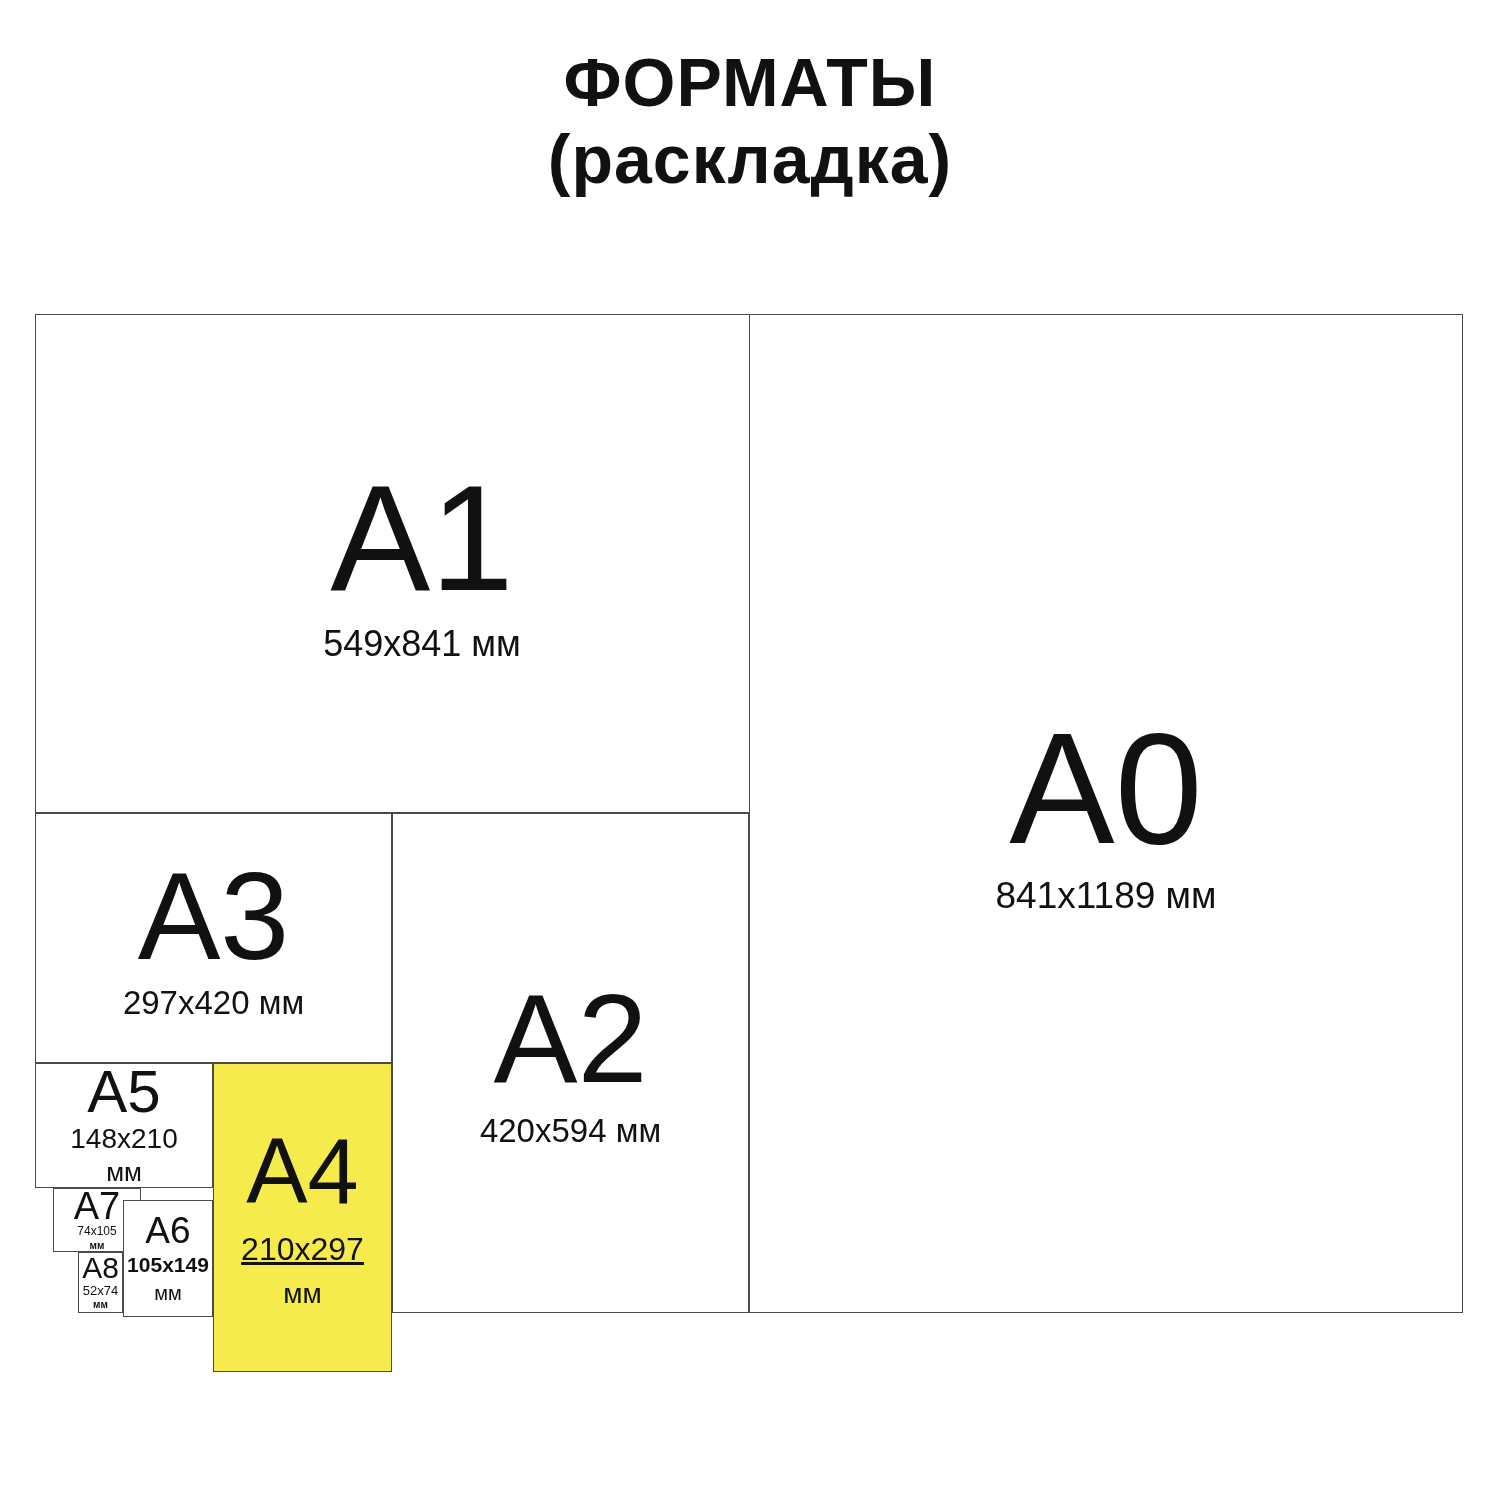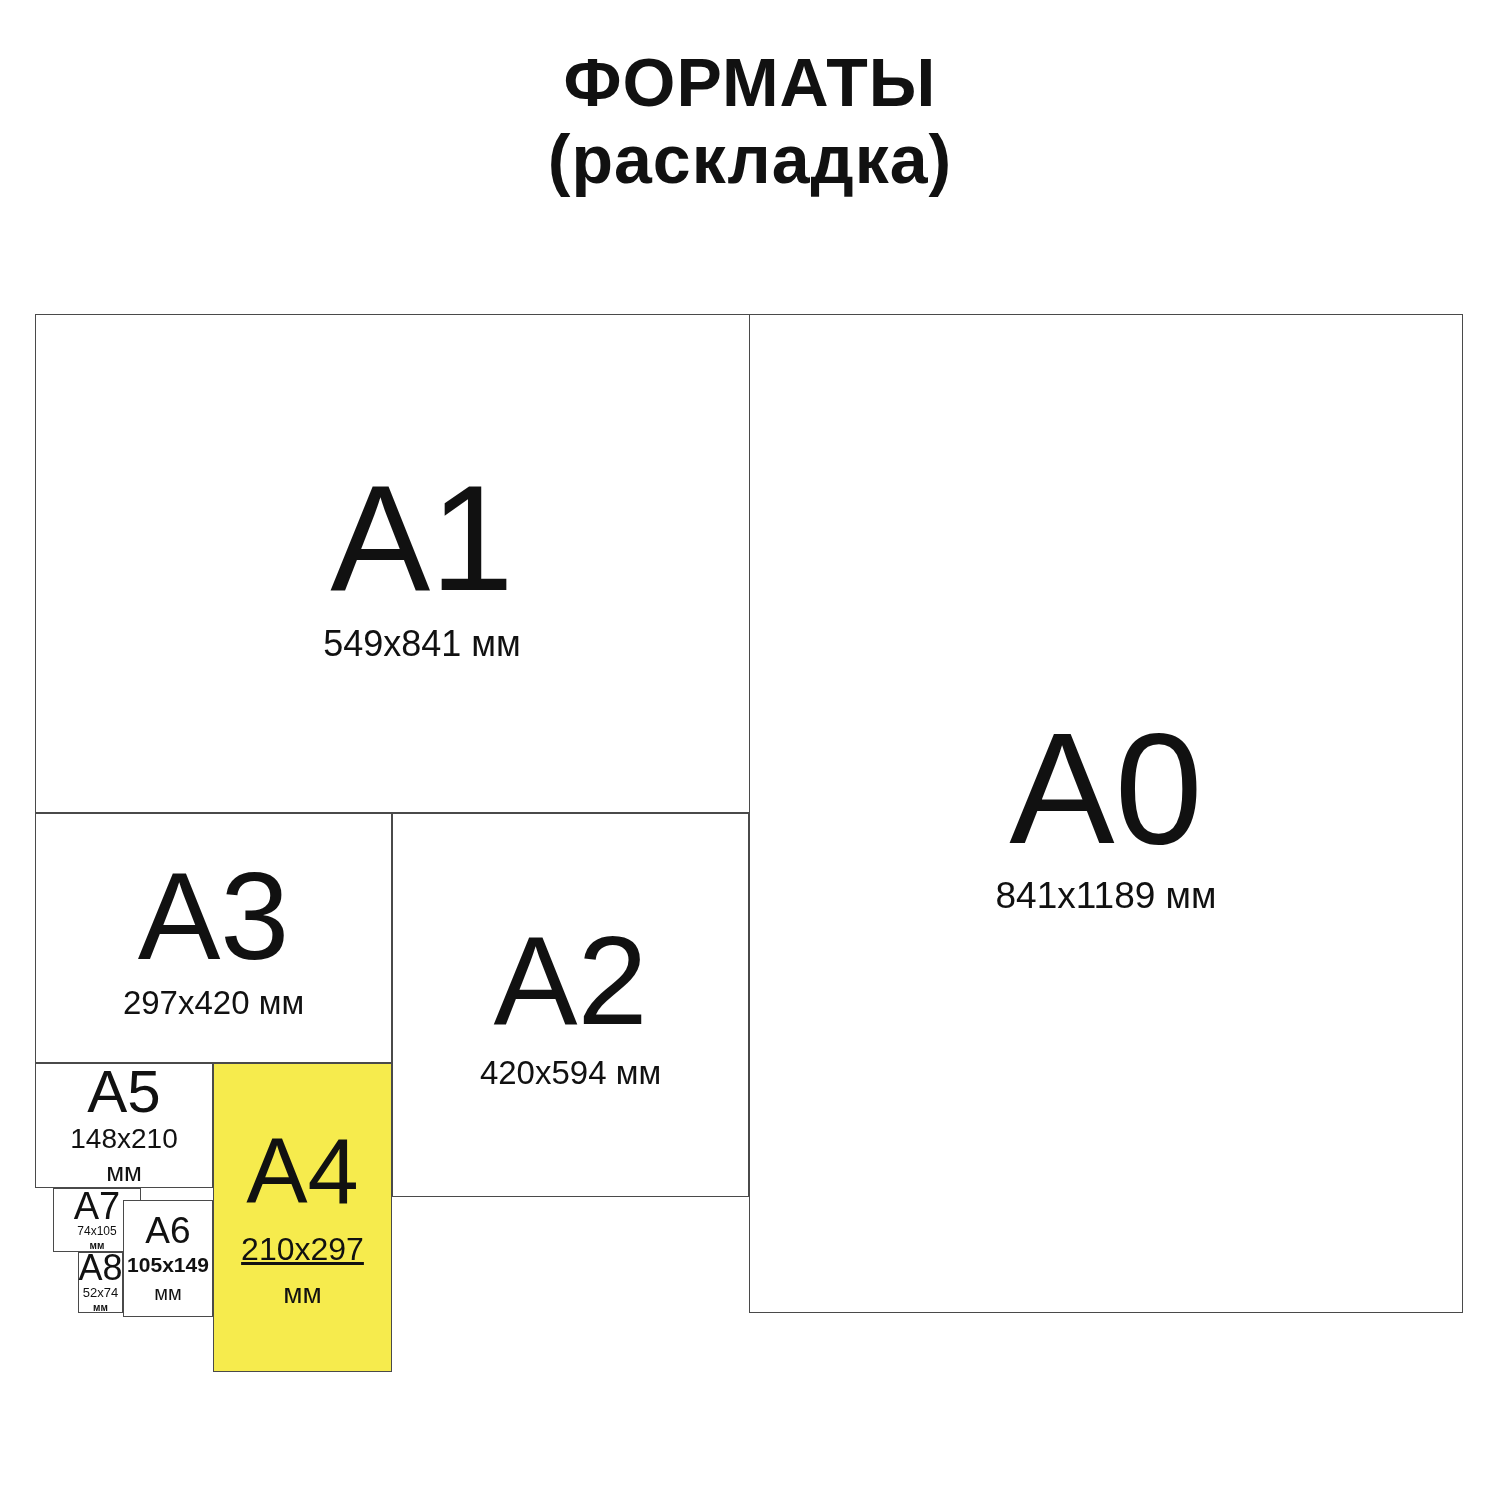--- a/index.html
+++ b/index.html
@@ -49,21 +49,21 @@
     text-align: center;
     color: var(--text);
   }
   .box[data-highlight="true"] { background: var(--highlight); }
   .letter { line-height: 1; font-weight: 400; }
   .dims, .unit { font-weight: 400; line-height: 1.15; }
 
   .a1 { left: 0;   top: 0;   width: 774px; height: 499px; }
   .a0 { left: 714px; top: 0; width: 714px; height: 999px; }
   .a3 { left: 0;   top: 499px; width: 357px; height: 250px; }
-  .a2 { left: 357px; top: 499px; width: 357px; height: 384px; }
+  .a2 { left: 357px; top: 499px; width: 357px; height: 500px; }
   .a5 { left: 0;   top: 749px; width: 178px; height: 125px; }
   .a4 { left: 178px; top: 749px; width: 179px; height: 309px; }
   .a7 { left: 18px;   top: 874px; width: 88px;  height: 64px; }
   .a6 { left: 88px; top: 886px; width: 90px; height: 117px; }
   .a8 { left: 43px; top: 938px; width: 45px; height: 61px; }
 
   .a1 .letter { font-size: 150px; }
   .a1 .dims   { font-size: 36px; margin-top: 10px; }
 
   .a0 .letter { font-size: 158px; }
@@ -84,21 +84,21 @@
   .a4 .unit   { font-size: 28px; margin-top: 10px; }
 
   .a6 .letter { font-size: 37px; }
   .a6 .dims   { font-size: 21px; margin-top: 4px; font-weight: bold; }
   .a6 .unit   { font-size: 20px; margin-top: 4px; }
 
   .a7 .letter { font-size: 38px; line-height: 0.9; }
   .a7 .dims   { font-size: 12px; margin-top: 2px; }
   .a7 .unit   { font-size: 10px; margin-top: 1px; font-weight: 700; }
 
-  .a8 .letter { font-size: 36px; line-height: 0.95; }
+  .a8 .letter { font-size: 30px; line-height: 0.95; }
   .a8 .dims   { font-size: 13px; margin-top: 1px; }
   .a8 .unit   { font-size: 10px; margin-top: 1px; font-weight: 700; }
 </style>
 </head>
 <body>
 
 <div class="page">
 
   <div class="title">
     <div>ФОРМАТЫ</div>

